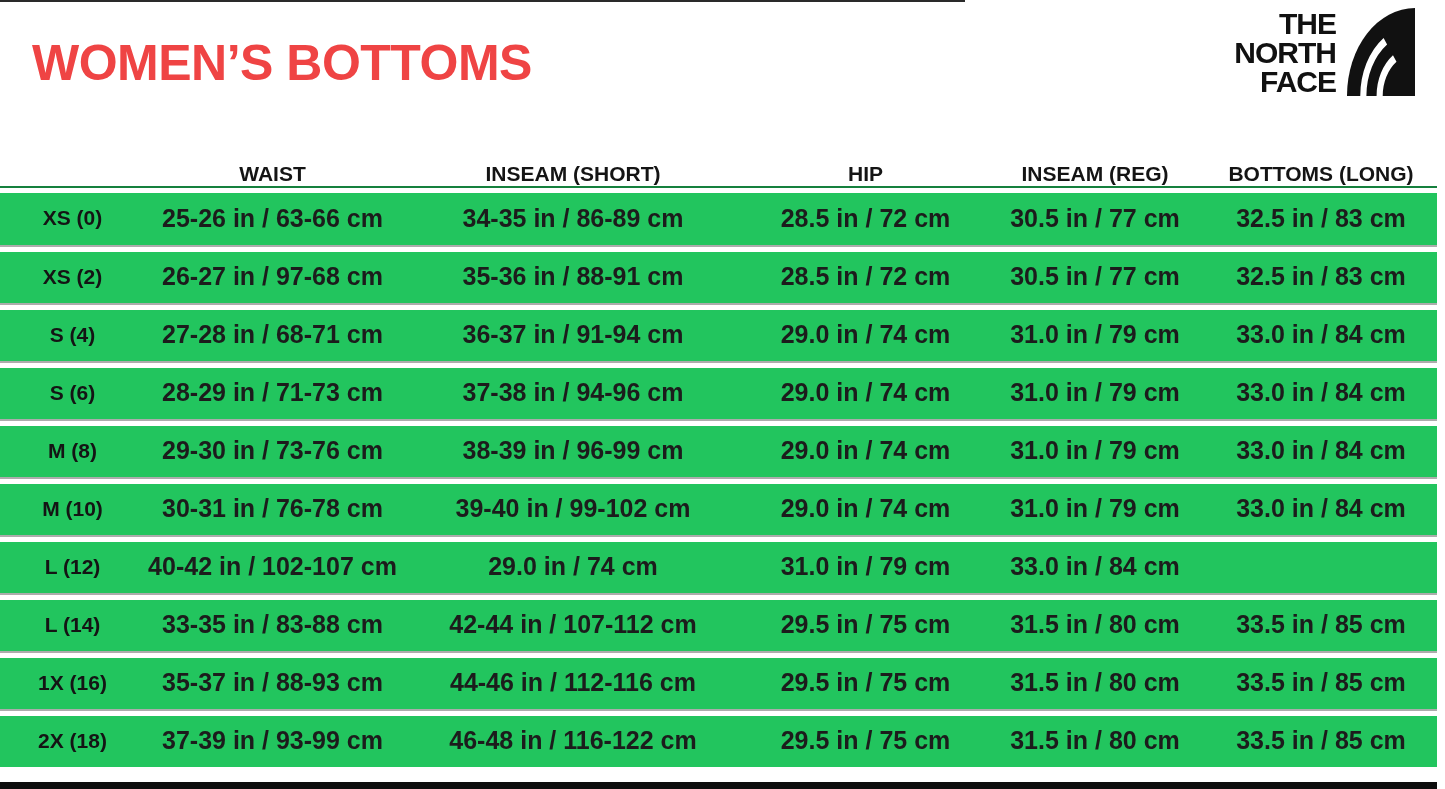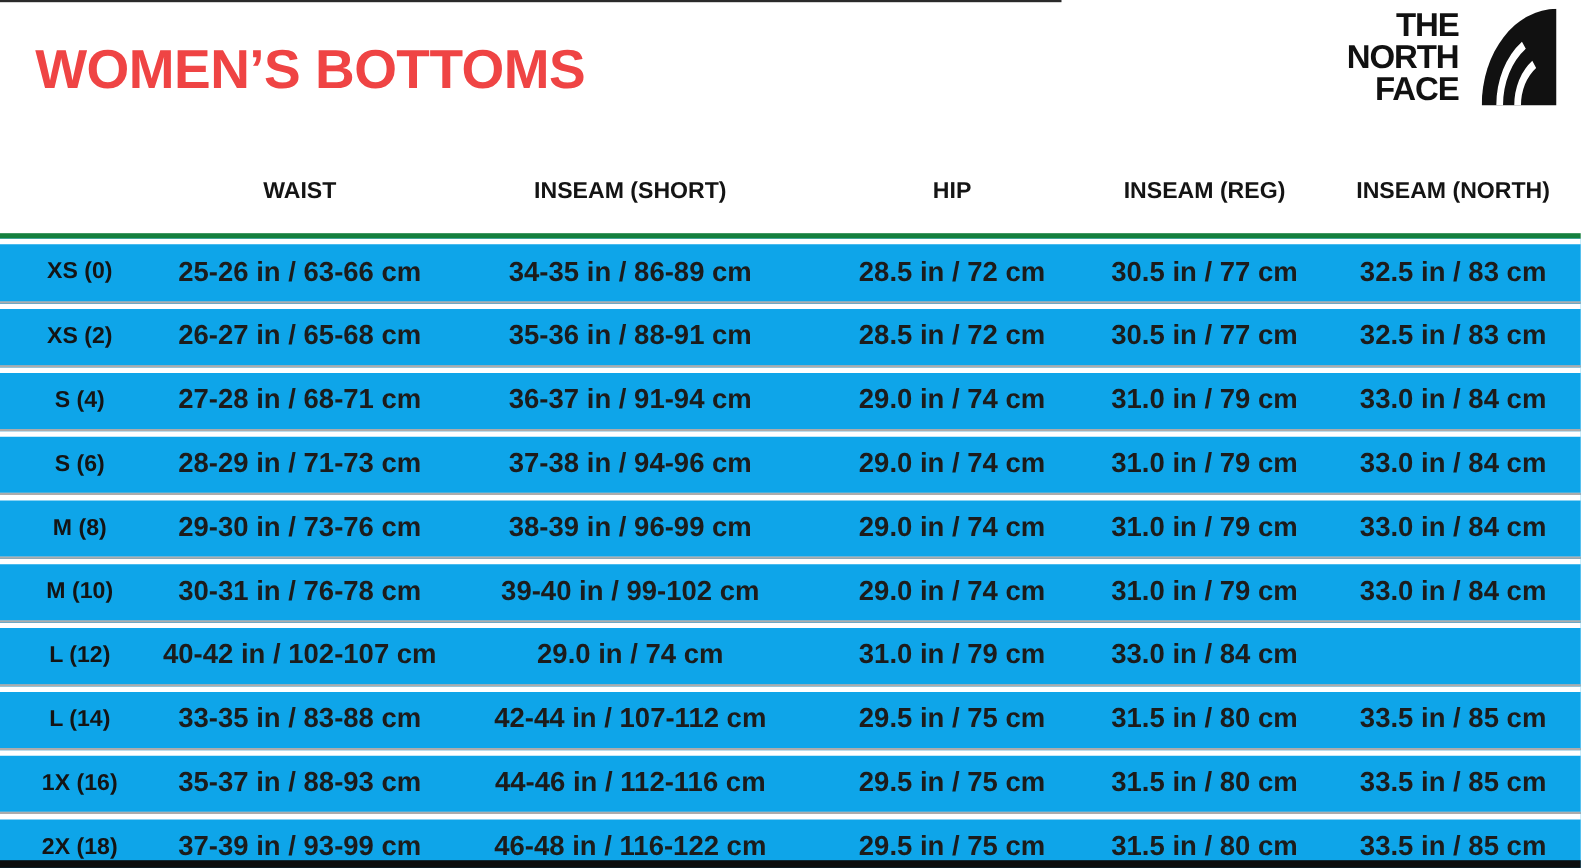--- a/index.html
+++ b/index.html
@@ -20,47 +20,47 @@
     display: flex; justify-content: space-between; align-items: flex-start;
     padding: 8px 30px 0 32px;
     height: 112px;
   }
   .page-title {
     margin: 26px 0 0 0;
     font-size: 50px; font-weight: bold;
     letter-spacing: -0.5px; color: #ef4444;
     white-space: nowrap;
   }
-  .logo { display: flex; gap: 21px; align-items: flex-start; }
+  .logo { display: flex; gap: 11px; align-items: flex-start; }
   .logo-text {
     display: flex; flex-direction: column; align-items: flex-end;
     font-weight: bold; font-size: 30px; line-height: 29px;
     letter-spacing: -1px; color: #111111; margin-top: 1px;
     white-space: nowrap;
   }
   .dome-svg { display: block; }
 
   .chart { margin-right: 8px; }
   .col-headers, .tr {
     display: grid;
     grid-template-columns: 145px 255px 346px 239px 220px 232px;
   }
   .col-headers {
     align-items: end;
-    padding-top: 50px; padding-bottom: 26px;
-    border-bottom: 5px solid #15803d;
+    padding-top: 50px; 
+    border-bottom: 2px solid #15803d;
   }
   .th {
     text-align: center; font-weight: bold; font-size: 21px;
     color: #141414; line-height: 24px; white-space: nowrap;
   }
   .tr {
     height: 58px;
     align-items: center;
-    background: #0ea5e9;
+    background: #22c55e;
     border-top: 2px solid #acacac;
     box-shadow: inset 0 5px 0 #ffffff;
   }
   .tr.first { border-top: none; height: 57px; }
   .td {
     text-align: center; font-weight: bold; font-size: 25px;
     color: #1c1c1c; padding-top: 3px; white-space: nowrap;
   }
   .td.size { font-size: 21px; color: #141414; }
   .bottom-bar {
@@ -91,35 +91,35 @@
 </header>
 
 <main class="chart">
 
   <div class="col-headers">
     <div class="th"></div>
     <div class="th">WAIST</div>
     <div class="th">INSEAM (SHORT)</div>
     <div class="th">HIP</div>
     <div class="th">INSEAM (REG)</div>
-    <div class="th">INSEAM (NORTH)</div>
+    <div class="th">BOTTOMS (LONG)</div>
   </div>
 
   <div class="tr first">
     <div class="td size">XS (0)</div>
     <div class="td">25-26 in / 63-66 cm</div>
     <div class="td">34-35 in / 86-89 cm</div>
     <div class="td">28.5 in / 72 cm</div>
     <div class="td">30.5 in / 77 cm</div>
     <div class="td">32.5 in / 83 cm</div>
   </div>
 
   <div class="tr">
     <div class="td size">XS (2)</div>
-    <div class="td">26-27 in / 65-68 cm</div>
+    <div class="td">26-27 in / 97-68 cm</div>
     <div class="td">35-36 in / 88-91 cm</div>
     <div class="td">28.5 in / 72 cm</div>
     <div class="td">30.5 in / 77 cm</div>
     <div class="td">32.5 in / 83 cm</div>
   </div>
 
   <div class="tr">
     <div class="td size">S (4)</div>
     <div class="td">27-28 in / 68-71 cm</div>
     <div class="td">36-37 in / 91-94 cm</div>

